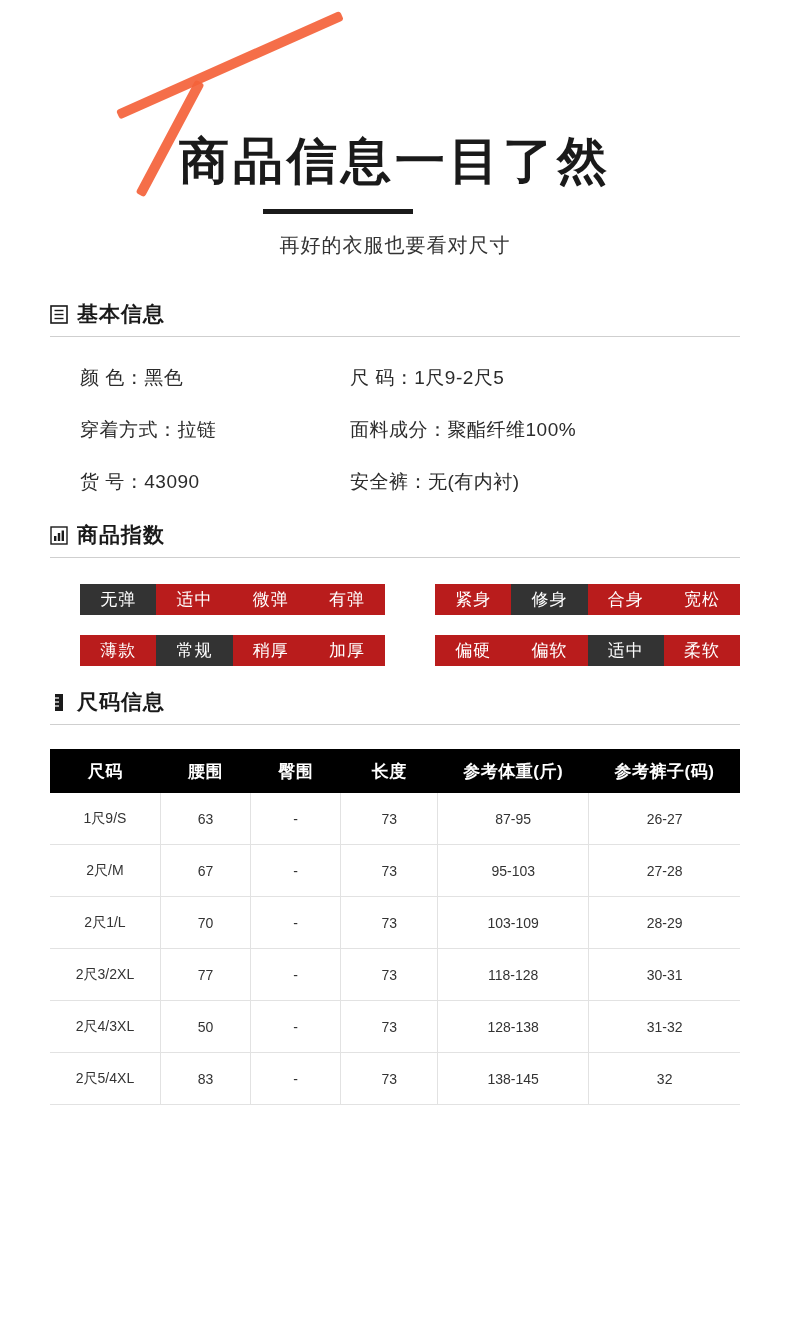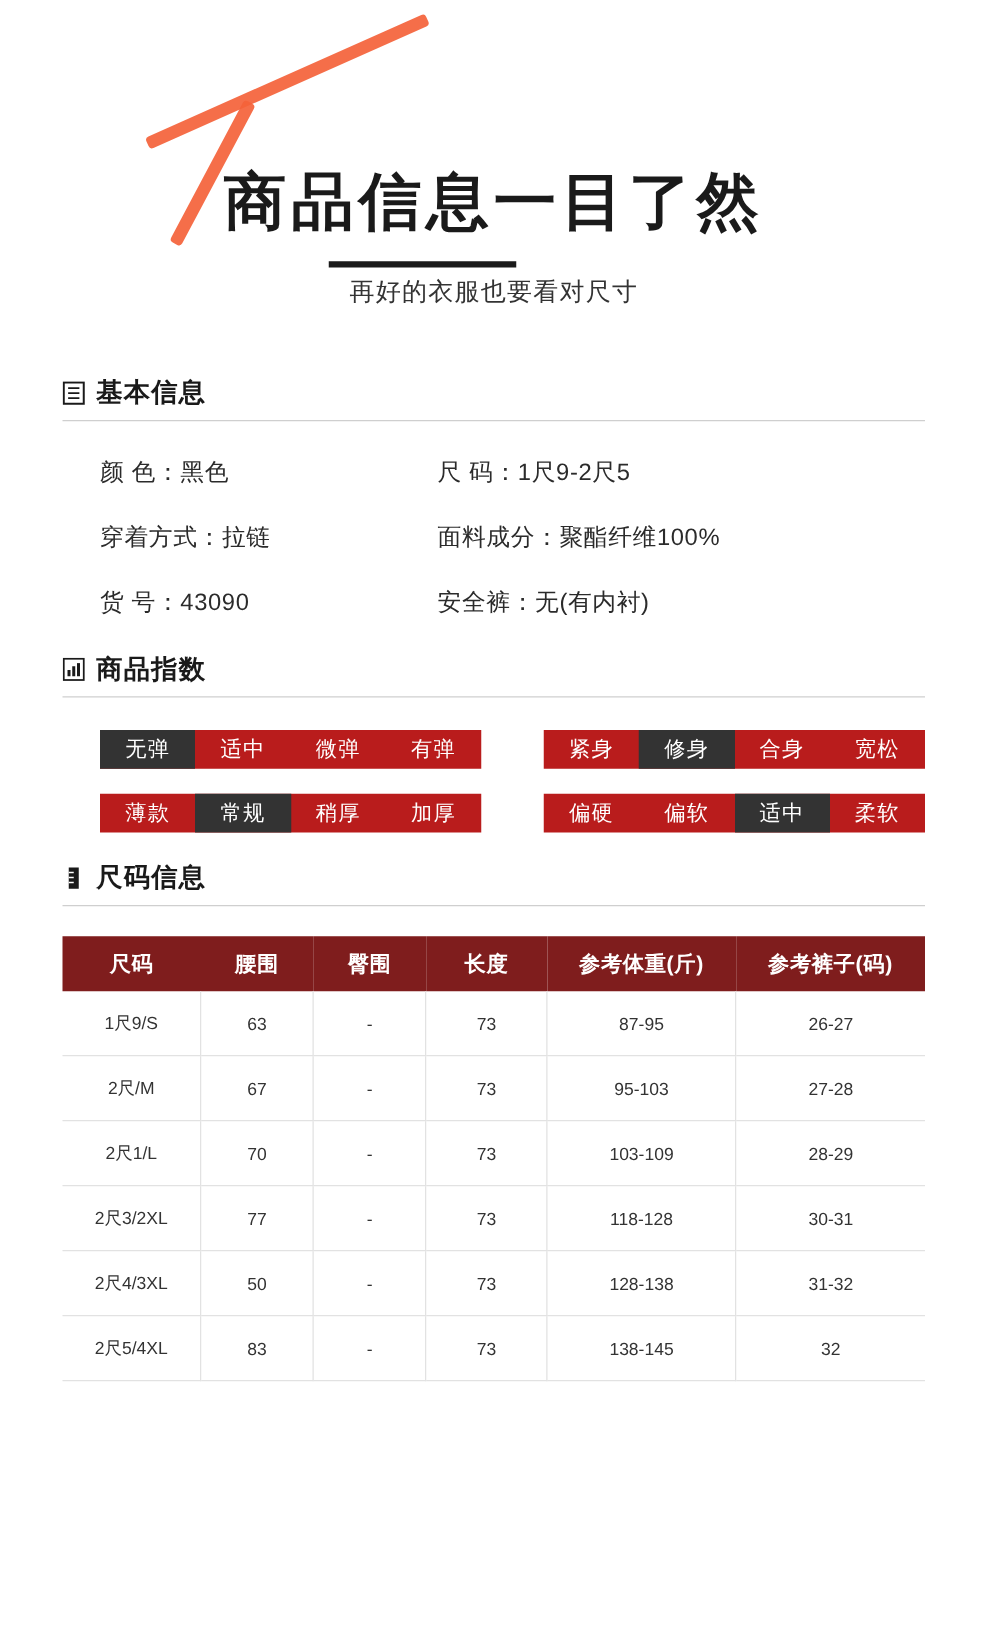--- a/index.html
+++ b/index.html
@@ -42,21 +42,21 @@
     position: absolute;
     left: 263px;
     top: 209px;
     width: 150px;
     height: 5px;
     background: #1a1a1a;
     z-index: 3;
   }
   .hero-sub {
     position: absolute;
-    top: 220px;
+    top: 232px;
     left: 0;
     width: 100%;
     text-align: center;
     font-size: 20px;
     color: #333;
     letter-spacing: 1px;
   }
   .slash {
     position: absolute;
     z-index: 1;
@@ -155,21 +155,21 @@
   
   .size-wrap {
     margin: 24px 50px 0 50px;
   }
   table.size-table {
     border-collapse: collapse;
     width: 100%;
     table-layout: fixed;
   }
   table.size-table th {
-    background: #7f1d1d;
+    background: #000000;
     color: #ffffff;
     font-size: 17px;
     font-weight: bold;
     height: 42px;
     letter-spacing: .5px;
   }
   table.size-table td {
     text-align: center;
     font-size: 14px;
     color: #333;

